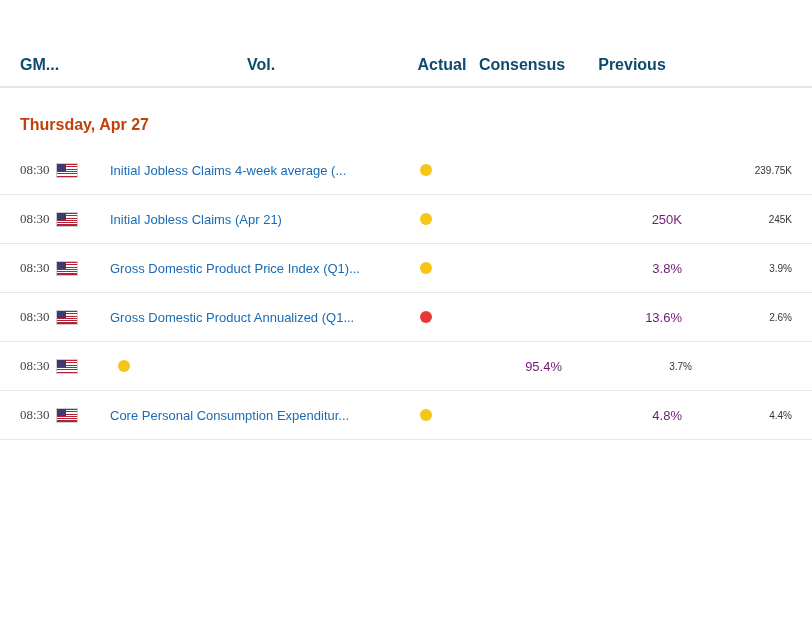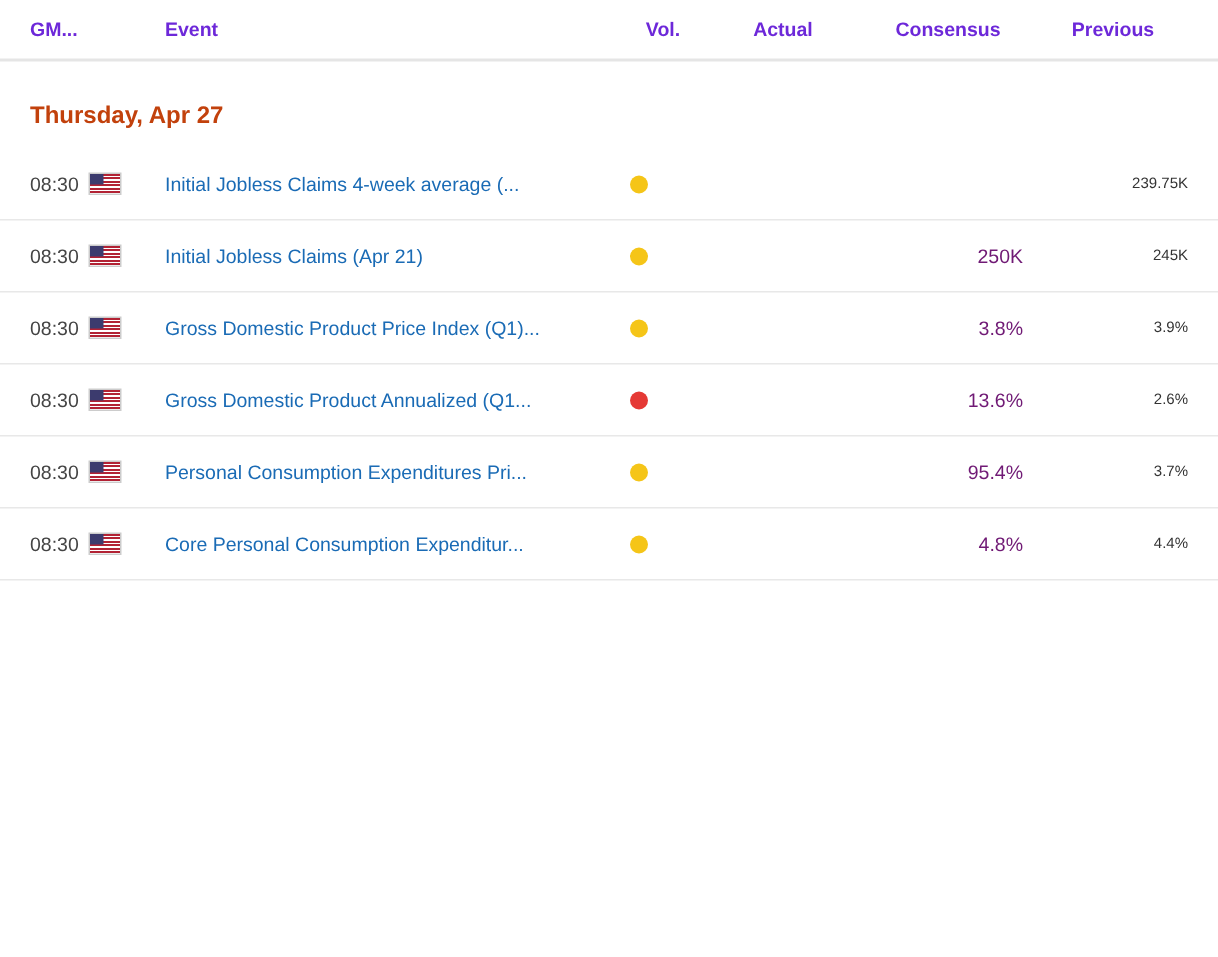--- a/index.html
+++ b/index.html
@@ -16,22 +16,23 @@
     }
     .header-row {
       display: grid;
       grid-template-columns: 90px 1fr 60px 100px 120px 100px;
       padding: 12px 20px;
       border-bottom: 2px solid #e5e5e5;
       align-items: center;
     }
     .header-cell {
       font-weight: 600;
-      font-size: 13px;
-      color: #6d28d9;
+      font-size: 16px;
+      color: #0c4a6e;
+      margin-top: 44px;
     }
     .header-cell.right {
       text-align: center;
     }
     .section-header {
       padding: 28px 20px 12px 20px;
       font-weight: 700;
       font-size: 16px;
       color: #c2410c;
     }
@@ -41,20 +42,21 @@
       padding: 16px 20px;
       border-bottom: 1px solid #e8e8e8;
       align-items: center;
     }
     .time-cell {
       font-size: 13px;
       color: #444;
       display: flex;
       align-items: center;
       gap: 6px;
+      font-family: Liberation Serif, serif;
     }
     .flag {
       display: inline-block;
       width: 22px;
       height: 15px;
       position: relative;
       border: 1px solid #ccc;
       flex-shrink: 0;
     }
     .flag-us {
@@ -116,21 +118,20 @@
       text-align: right;
     }
   </style>
 </head>
 <body>
 
 <div class="table-container">
 
   <div class="header-row">
     <div class="header-cell">GM...</div>
-    <div class="header-cell">Event</div>
     <div class="header-cell right">Vol.</div>
     <div class="header-cell right">Actual</div>
     <div class="header-cell right">Consensus</div>
     <div class="header-cell right">Previous</div>
   </div>
 
   <div class="section-header">Thursday, Apr 27</div>
 
   <div id="rows-container">
       <div class="data-row">
@@ -183,21 +184,20 @@
     </div>
     <div class="actual-cell"></div>
     <div class="consensus-cell">13.6%</div>
     <div class="previous-cell">2.6%</div>
   </div>
       <div class="data-row">
     <div class="time-cell">
       <span>08:30</span>
       <span class="flag flag-us"></span>
     </div>
-    <div class="event-cell">Personal Consumption Expenditures Pri...</div>
     <div class="vol-cell">
       <span class="dot dot-yellow"></span>
     </div>
     <div class="actual-cell"></div>
     <div class="consensus-cell">95.4%</div>
     <div class="previous-cell">3.7%</div>
   </div>
       <div class="data-row">
     <div class="time-cell">
       <span>08:30</span>

